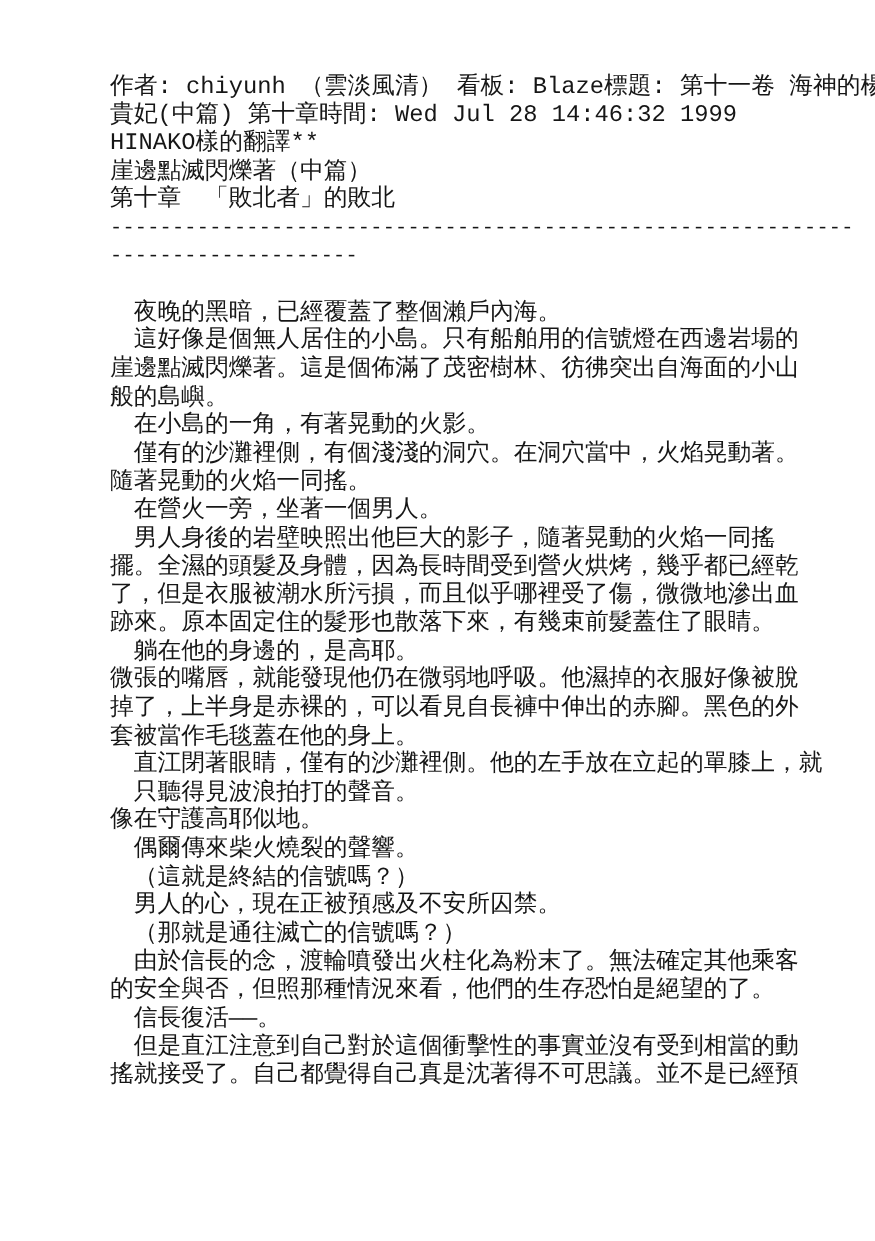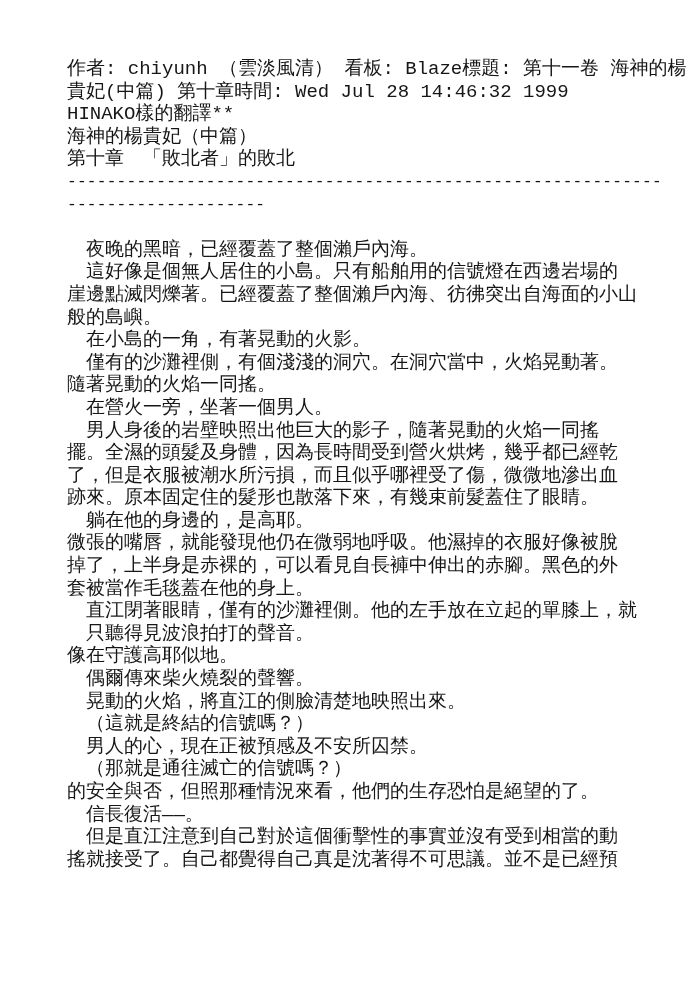--- a/index.html
+++ b/index.html
@@ -6,21 +6,21 @@
   body {
     width: 700px;
     height: 993px;
     background: #ffffff;
     overflow: hidden;
   }
   .page {
     box-sizing: border-box;
     width: 700px;
     height: 993px;
-    padding: 58px 8px 0 67px;
+    padding: 58px 8px 0 88px;
     font-family: "Liberation Mono", "DejaVu Sans Mono", monospace;
     font-size: 19px;
     line-height: 22.6px;
     color: #161616;
   }
   .line {
     white-space: pre;
     min-height: 22.6px;
   }
   .line.sep {
@@ -28,46 +28,46 @@
     letter-spacing: 0.2px;
   }
 </style>
 </head>
 <body style="background: rgb(255, 255, 255);">
 
 <div class="page" style="color: rgb(22, 22, 22);">
     <div class="line">作者: chiyunh （雲淡風清） 看板: Blaze標題: 第十一卷 海神的楊</div>
     <div class="line">貴妃(中篇) 第十章時間: Wed Jul 28 14:46:32 1999</div>
     <div class="line">HINAKO樣的翻譯**</div>
-    <div class="line">海神的楊貴妃（中篇）</div>
+    <div class="line">崖邊點滅閃爍著（中篇）</div>
     <div class="line">第十章　「敗北者」的敗北</div>
     <div class="line sep">------------------------------------------------------------</div>
     <div class="line sep">--------------------</div>
     <div class="line"></div>
     <div class="line">　夜晚的黑暗，已經覆蓋了整個瀨戶內海。</div>
     <div class="line">　這好像是個無人居住的小島。只有船舶用的信號燈在西邊岩場的</div>
-    <div class="line">崖邊點滅閃爍著。已經覆蓋了整個瀨戶內海、彷彿突出自海面的小山</div>
+    <div class="line">崖邊點滅閃爍著。這是個佈滿了茂密樹林、彷彿突出自海面的小山</div>
     <div class="line">般的島嶼。</div>
     <div class="line">　在小島的一角，有著晃動的火影。</div>
     <div class="line">　僅有的沙灘裡側，有個淺淺的洞穴。在洞穴當中，火焰晃動著。</div>
     <div class="line">隨著晃動的火焰一同搖。</div>
     <div class="line">　在營火一旁，坐著一個男人。</div>
     <div class="line">　男人身後的岩壁映照出他巨大的影子，隨著晃動的火焰一同搖</div>
     <div class="line">擺。全濕的頭髮及身體，因為長時間受到營火烘烤，幾乎都已經乾</div>
     <div class="line">了，但是衣服被潮水所污損，而且似乎哪裡受了傷，微微地滲出血</div>
     <div class="line">跡來。原本固定住的髮形也散落下來，有幾束前髮蓋住了眼睛。</div>
     <div class="line">　躺在他的身邊的，是高耶。</div>
     <div class="line">微張的嘴唇，就能發現他仍在微弱地呼吸。他濕掉的衣服好像被脫</div>
     <div class="line">掉了，上半身是赤裸的，可以看見自長褲中伸出的赤腳。黑色的外</div>
     <div class="line">套被當作毛毯蓋在他的身上。</div>
     <div class="line">　直江閉著眼睛，僅有的沙灘裡側。他的左手放在立起的單膝上，就</div>
     <div class="line">　只聽得見波浪拍打的聲音。</div>
     <div class="line">像在守護高耶似地。</div>
     <div class="line">　偶爾傳來柴火燒裂的聲響。</div>
-    <div class="line">　晃動的火焰，將直江的側臉清楚地映照出來。</div>
     <div class="line">　（這就是終結的信號嗎？）</div>
     <div class="line">　男人的心，現在正被預感及不安所囚禁。</div>
     <div class="line">　（那就是通往滅亡的信號嗎？）</div>
+    <div class="line">　由於信長的念，渡輪噴發出火柱化為粉末了。無法確定其他乘客</div>
     <div class="line">的安全與否，但照那種情況來看，他們的生存恐怕是絕望的了。</div>
     <div class="line">　信長復活——。</div>
     <div class="line">　但是直江注意到自己對於這個衝擊性的事實並沒有受到相當的動</div>
     <div class="line">搖就接受了。自己都覺得自己真是沈著得不可思議。並不是已經預</div>
   </div>
 
 </body></html>

